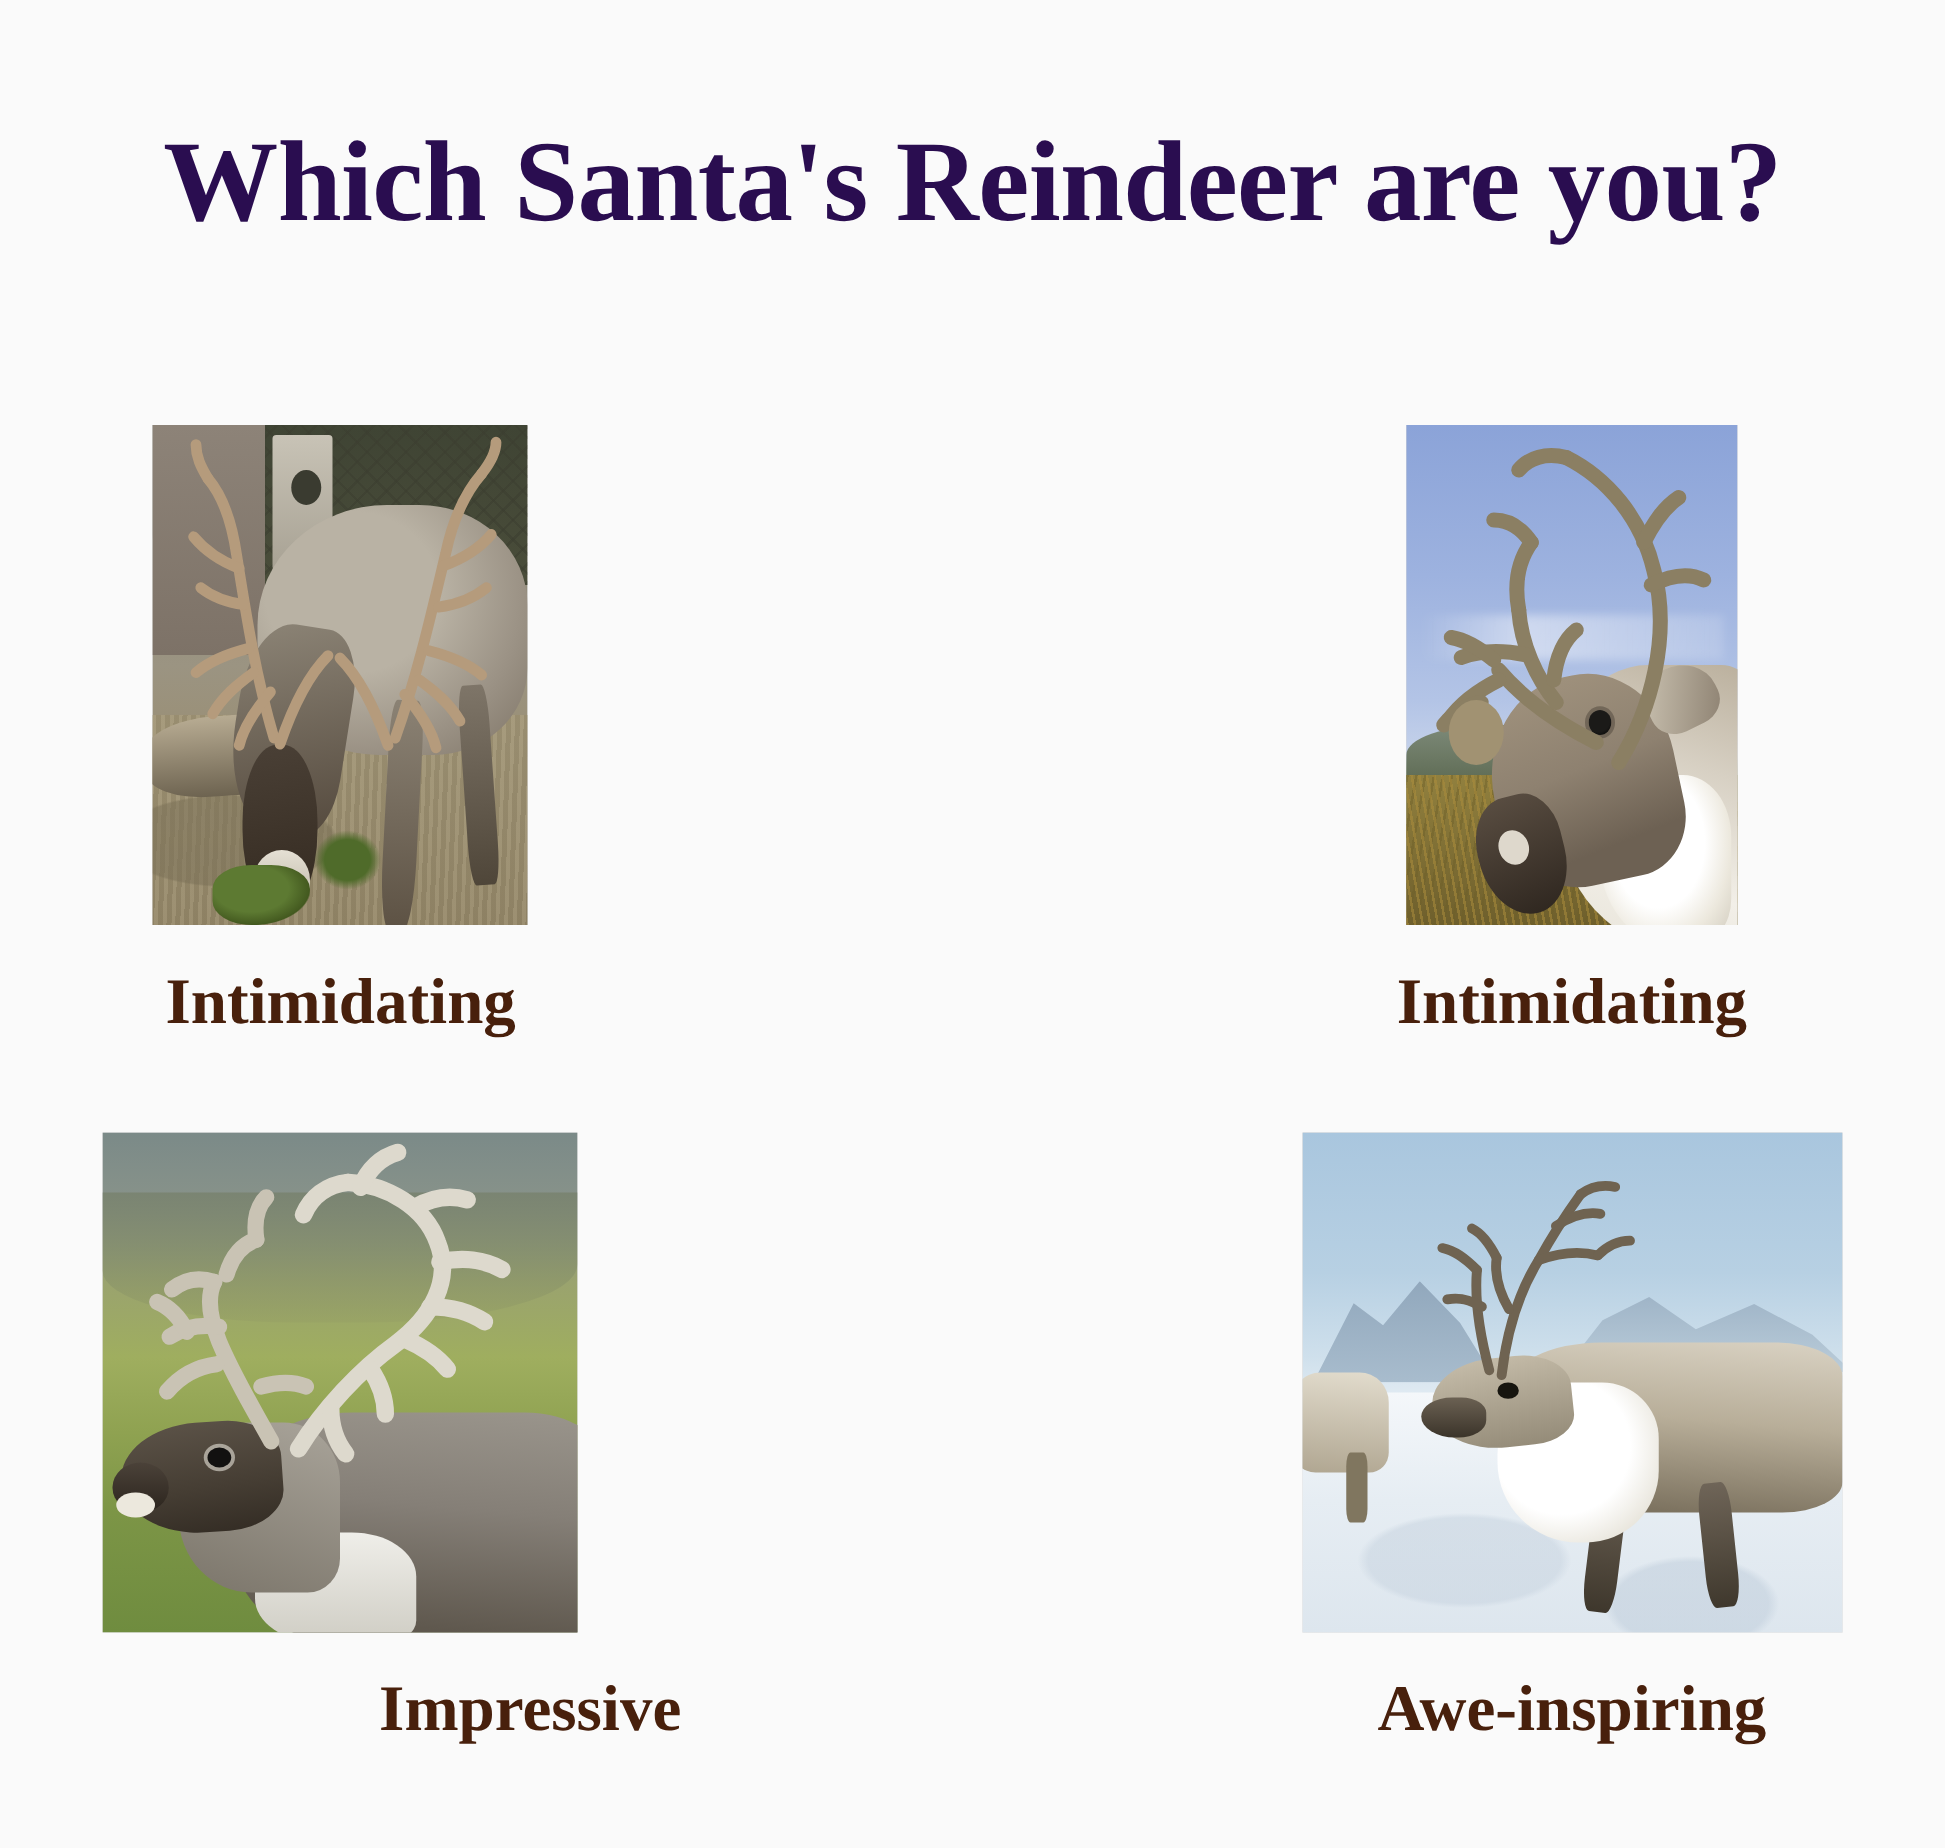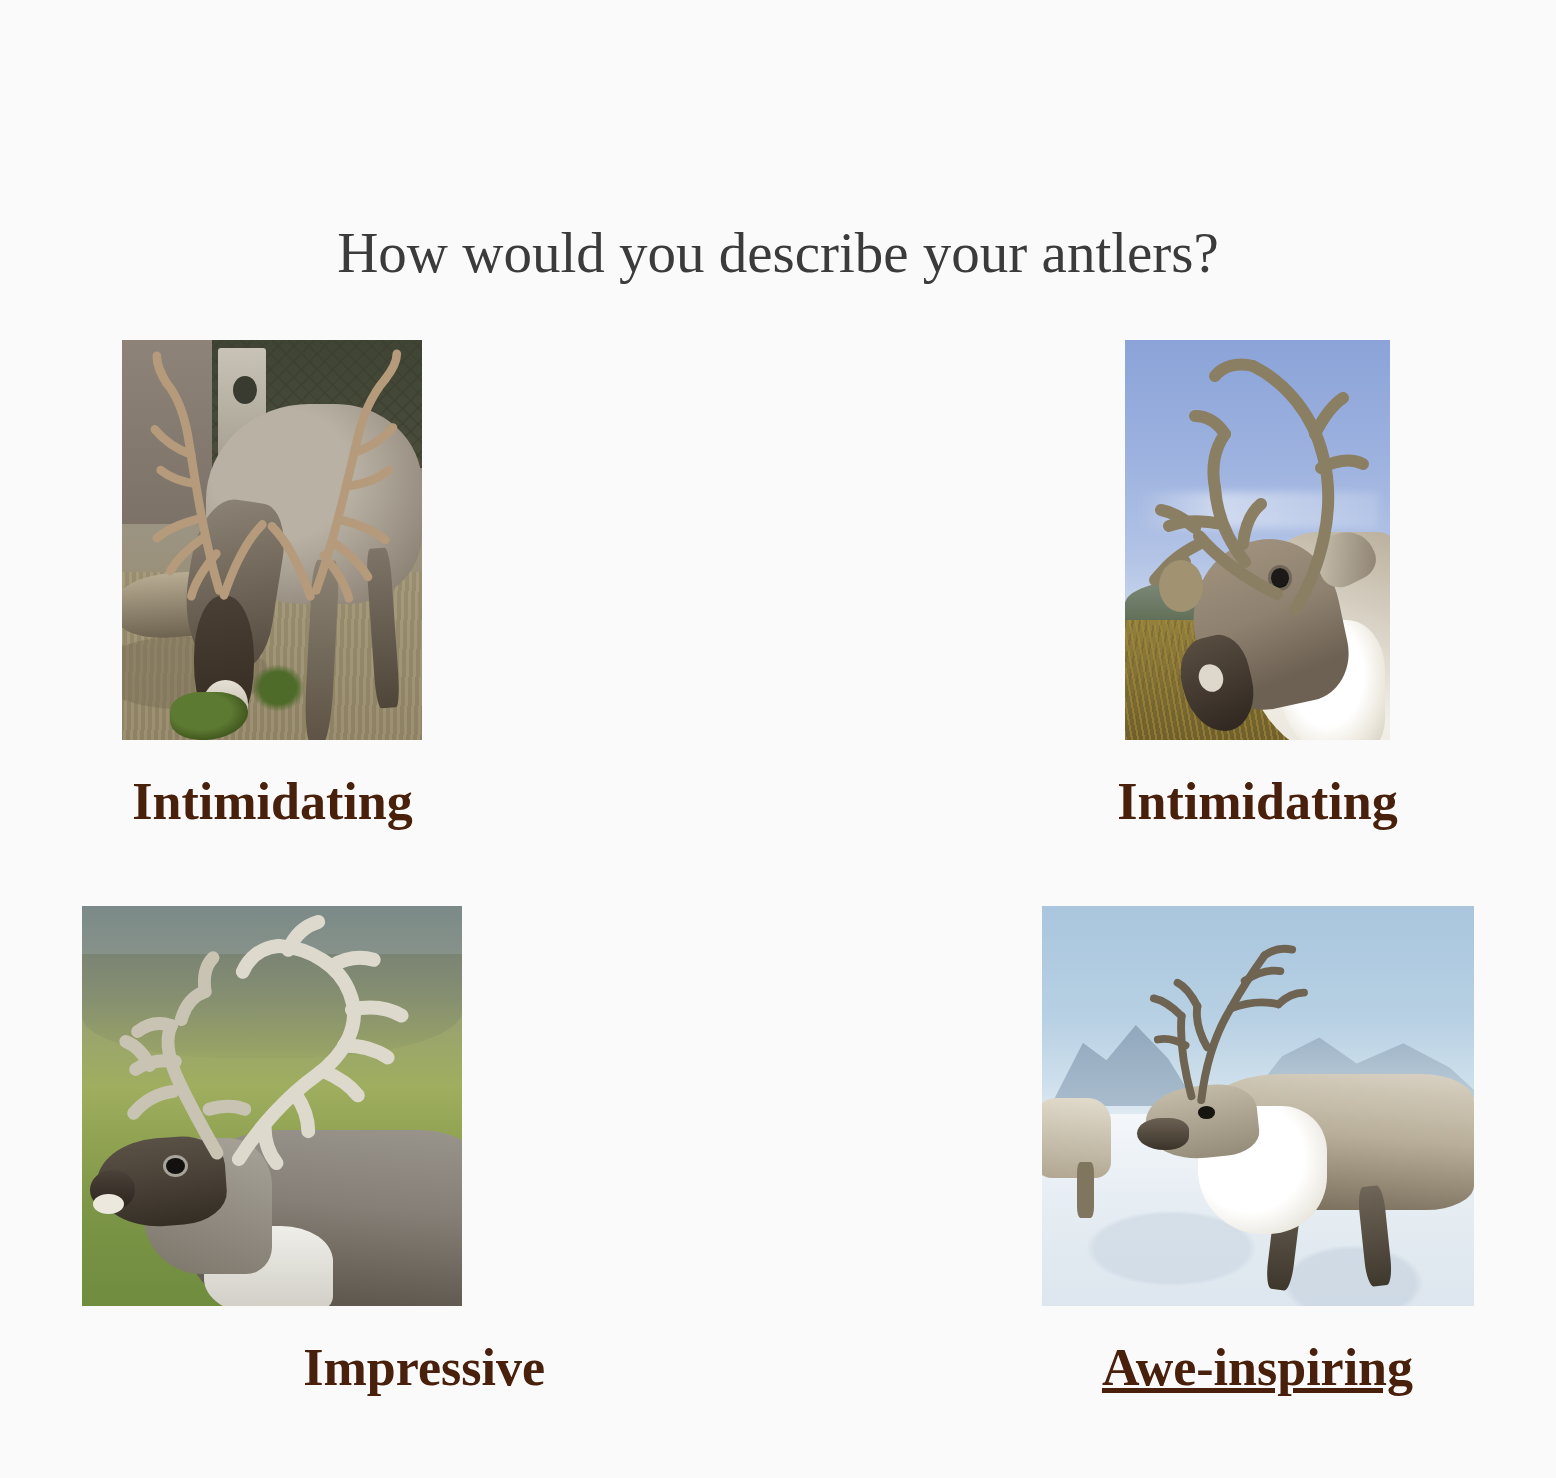--- a/index.html
+++ b/index.html
@@ -87,21 +87,21 @@
   #opt-1 { left: 990px;  top: 0px;   width: 535px; }
   #opt-1 .photo { left: 135px; top: 0px; width: 265px; height: 400px; }
   #opt-1 .option-label { top: 432px; left: 0; }
 
   #opt-2 { left: 0px;    top: 566px; width: 545px; }
   #opt-2 .photo { left: 82px; top: 0px; width: 380px; height: 400px; }
   #opt-2 .option-label { top: 432px; left: 0; text-align: right; }
 
   #opt-3 { left: 1000px; top: 566px; width: 515px; }
   #opt-3 .photo { left: 42px; top: 0px; width: 432px; height: 400px; }
-  #opt-3 .option-label { top: 432px; left: 0; text-decoration: underline; }
+  #opt-3 .option-label { top: 432px; left: 0; }
 
   
   .scene { position: absolute; inset: 0; }
 
   
   .s1-bg {
     position: absolute; inset: 0;
     background:
       linear-gradient(180deg, #6e6a58 0%, #6a6452 22%, #8d8878 23%, #9b9482 48%, #9a9078 60%, #8f8468 75%, #897c60 100%);
   }
@@ -359,22 +359,22 @@
   .s4-deer2leg {
     position: absolute; left: 8%; top: 64%; width: 4%; height: 14%;
     background: #80765f; border-radius: 20%;
   }
 </style>
 </head>
 <body>
 
 <div class="quiz-page">
 
-
-  <div class="quiz-question">How would you describe your antlers?</div>
+  <h1 class="quiz-title">Which Santa's Reindeer are you?</h1>
+
 
   <div class="answer-grid">
 
     <div class="answer-option" id="opt-0">
       <div class="photo">
         <div class="scene">
           <div class="s1-bg"></div>
           <div class="s1-wallL"></div>
           <div class="s1-fence"></div>
           <div class="s1-post"></div>

